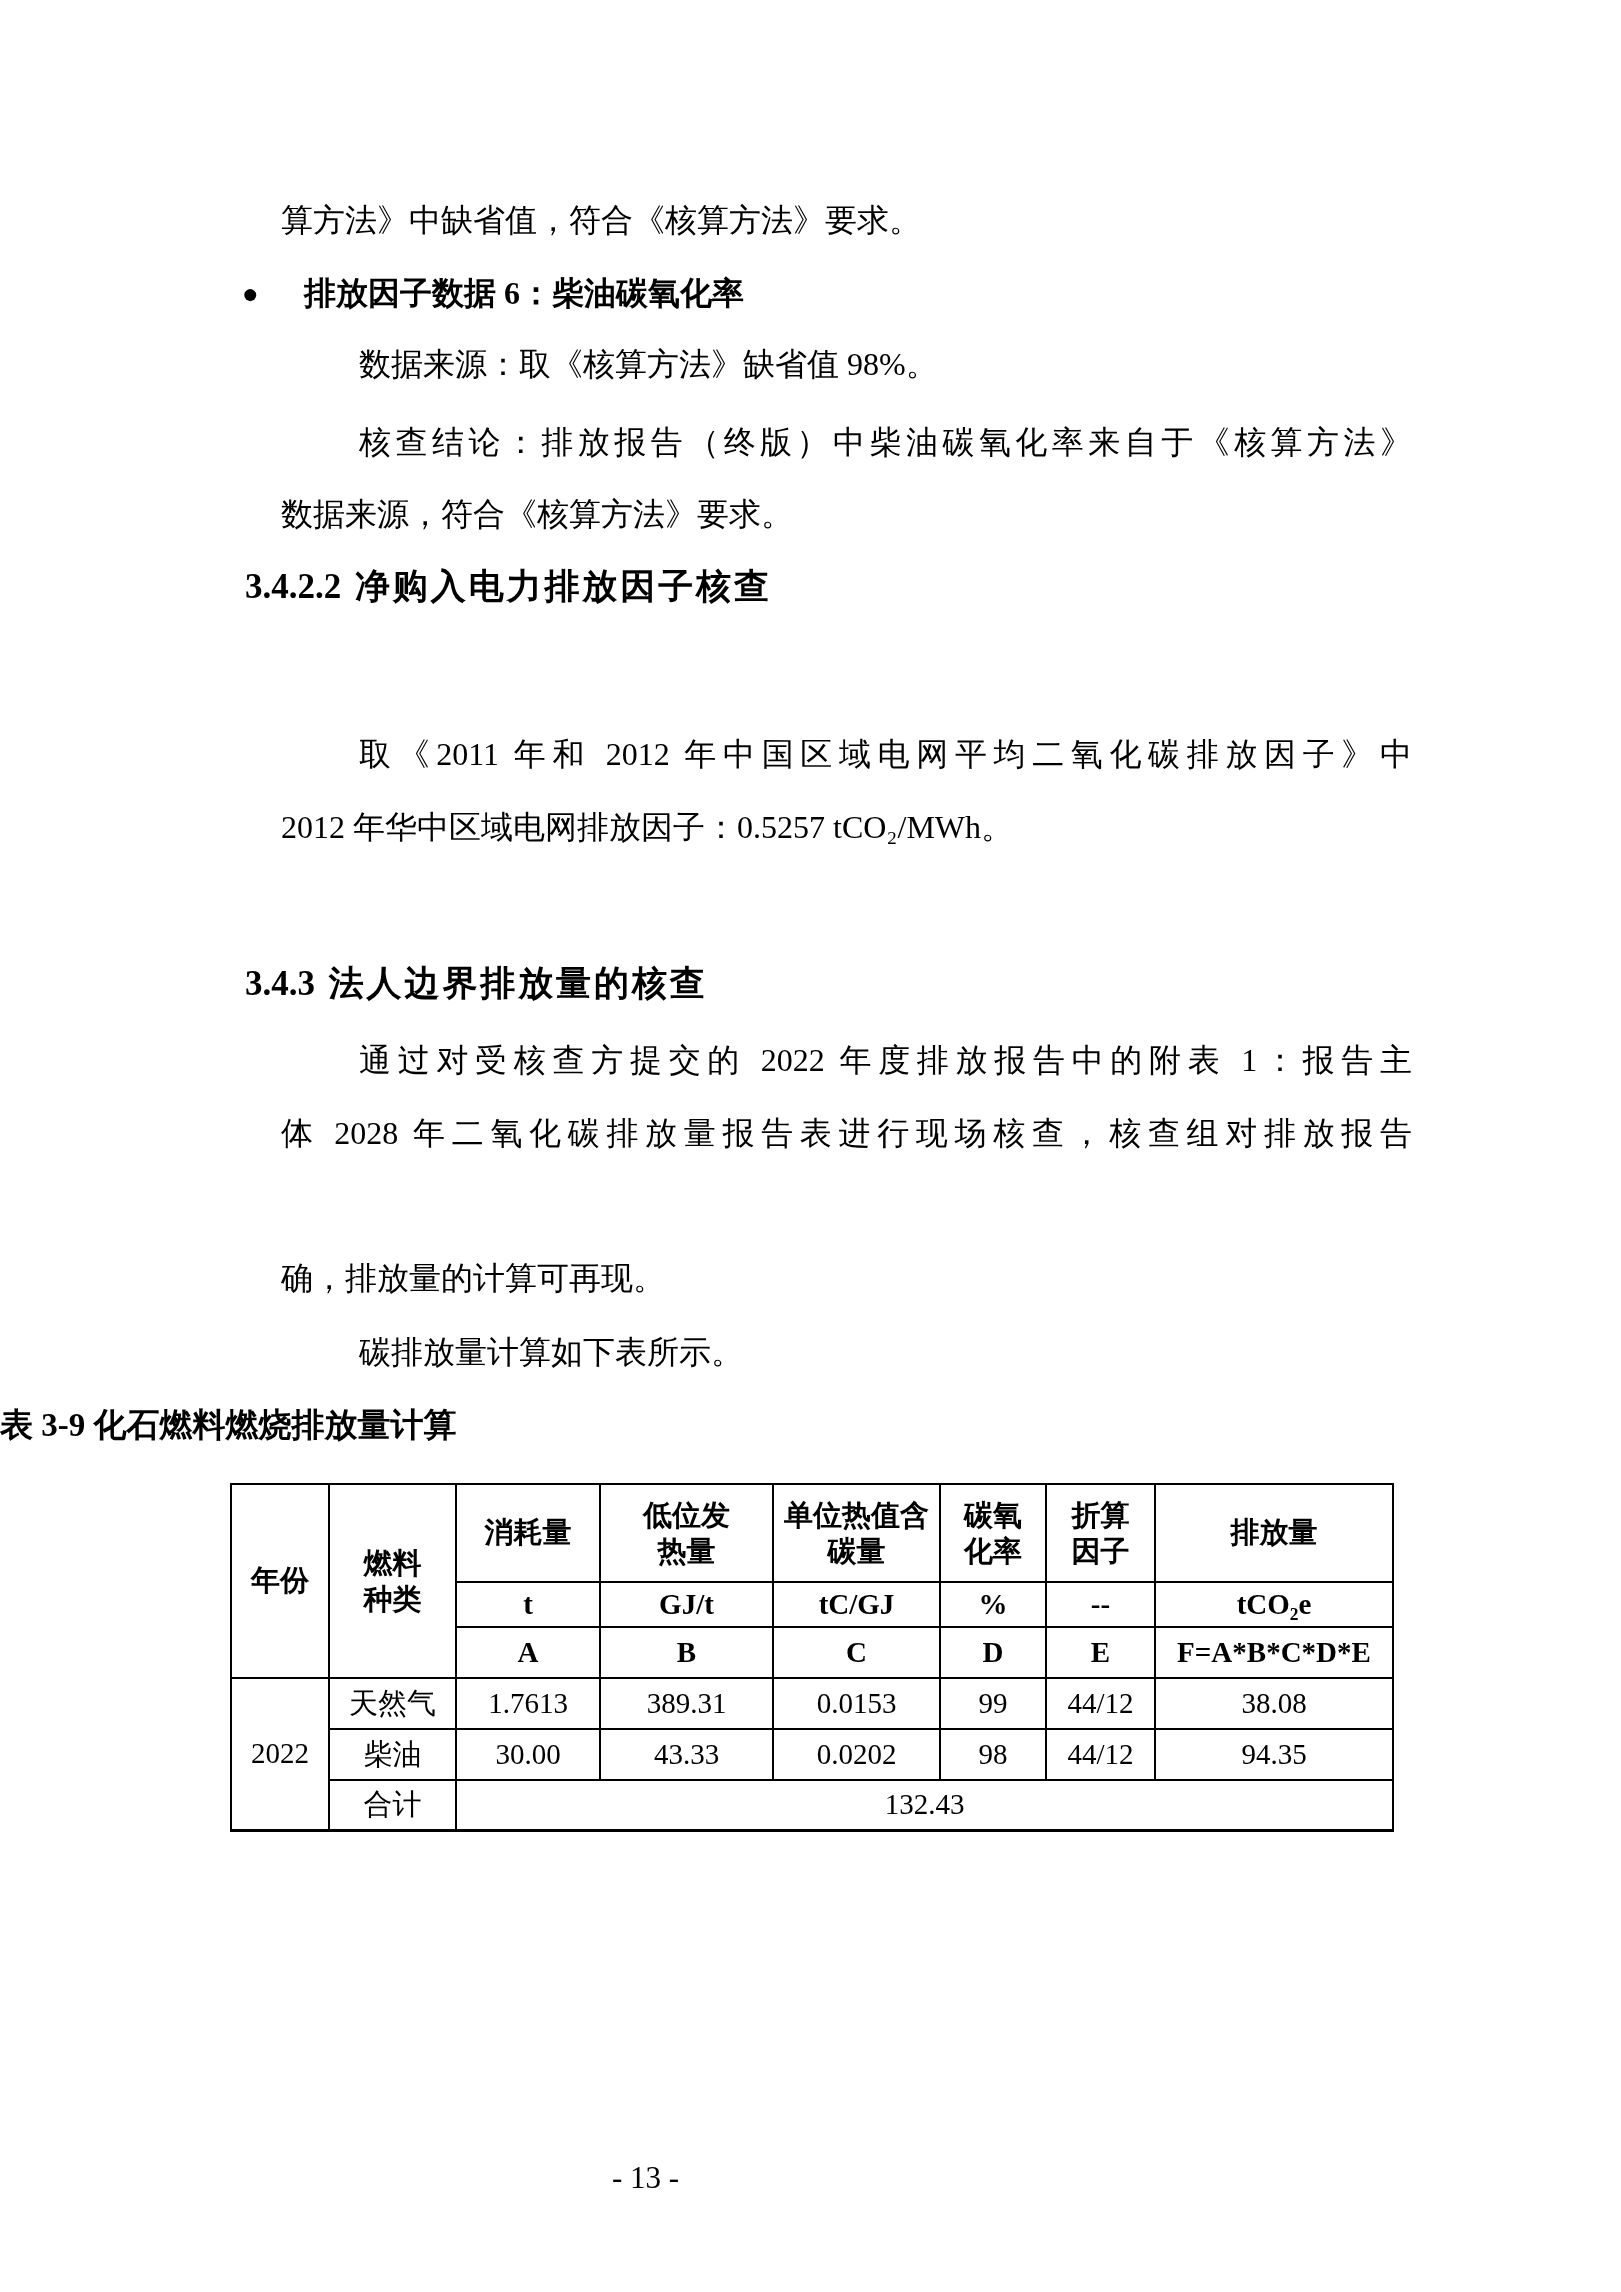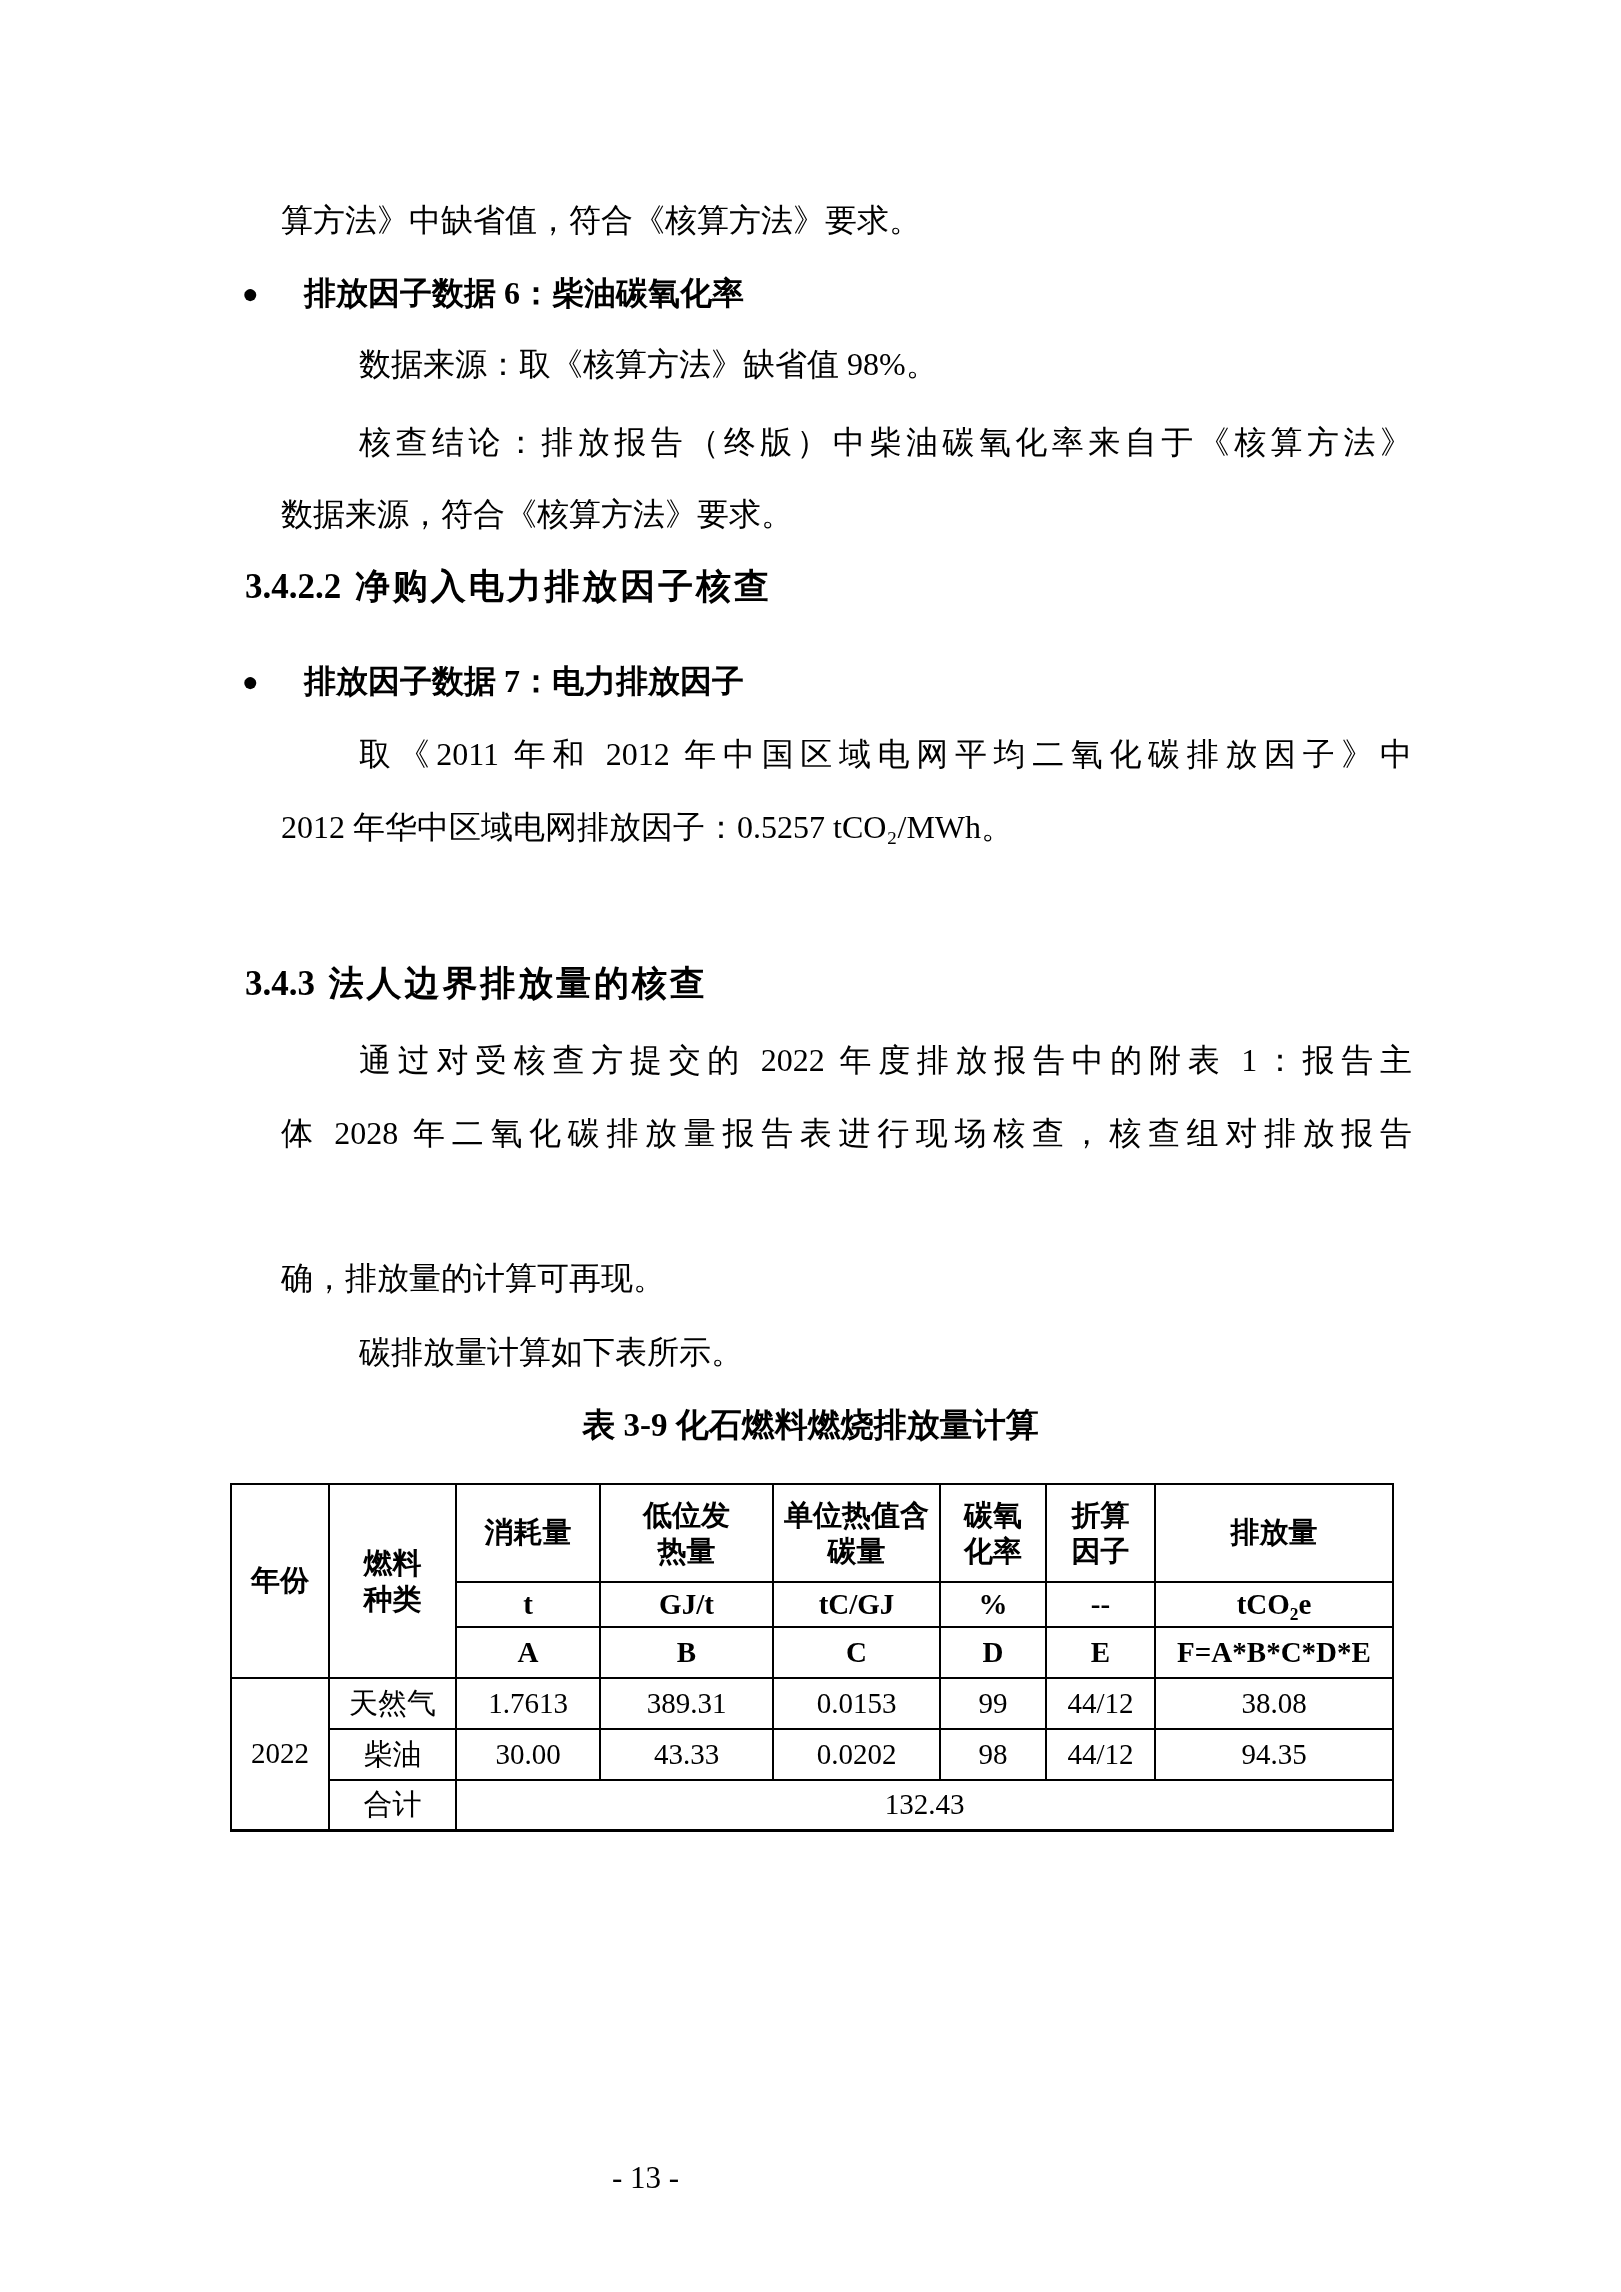--- a/index.html
+++ b/index.html
@@ -42,21 +42,21 @@
     font-size:32px; font-weight:bold;
     white-space:nowrap; line-height:1.15;
   }
   .bullet .marker {
     display:inline-block; width:62px;
     font-size:28px; vertical-align:1px;
   }
 
   .table-title {
     position:absolute; left:0; width:1621px;
-    text-align:center;
+    text-align:left;
     font-size:33px; font-weight:bold;
     line-height:1.15;
   }
 
   .tablewrap { position:absolute; left:230px; top:1483px; }
   table.data {
     border-collapse:collapse;
     table-layout:fixed;
     width:1161px;
     font-size:29px;
@@ -98,23 +98,20 @@
   </div>
 
   <div class="line ind" style="top:346px">数据来源：取《核算方法》缺省值 98%。</div>
   <div class="line ind just" style="top:424px">核查结论：排放报告（终版）中柴油碳氧化率来自于《核算方法》</div>
   <div class="line lm" style="top:496px">数据来源，符合《核算方法》要求。</div>
 
   <div class="heading" style="top:568px">
     <span class="hnum">3.4.2.2</span><span class="htxt">净购入电力排放因子核查</span>
   </div>
 
-  <div class="bullet" style="top:663px">
-    <span class="marker">●</span><span class="btxt">排放因子数据 7：电力排放因子</span>
-  </div>
 
   <div class="line ind just" style="top:736px">取《2011 年和 2012 年中国区域电网平均二氧化碳排放因子》中</div>
   <div class="line lm" style="top:809px">2012 年华中区域电网排放因子：0.5257 tCO₂/MWh。</div>
 
   <div class="heading" style="top:965px">
     <span class="hnum">3.4.3</span><span class="htxt">法人边界排放量的核查</span>
   </div>
 
   <div class="line ind just" style="top:1042px">通过对受核查方提交的 2022 年度排放报告中的附表 1：报告主</div>
   <div class="line lm just" style="top:1115px">体 2028 年二氧化碳排放量报告表进行现场核查，核查组对排放报告</div>

